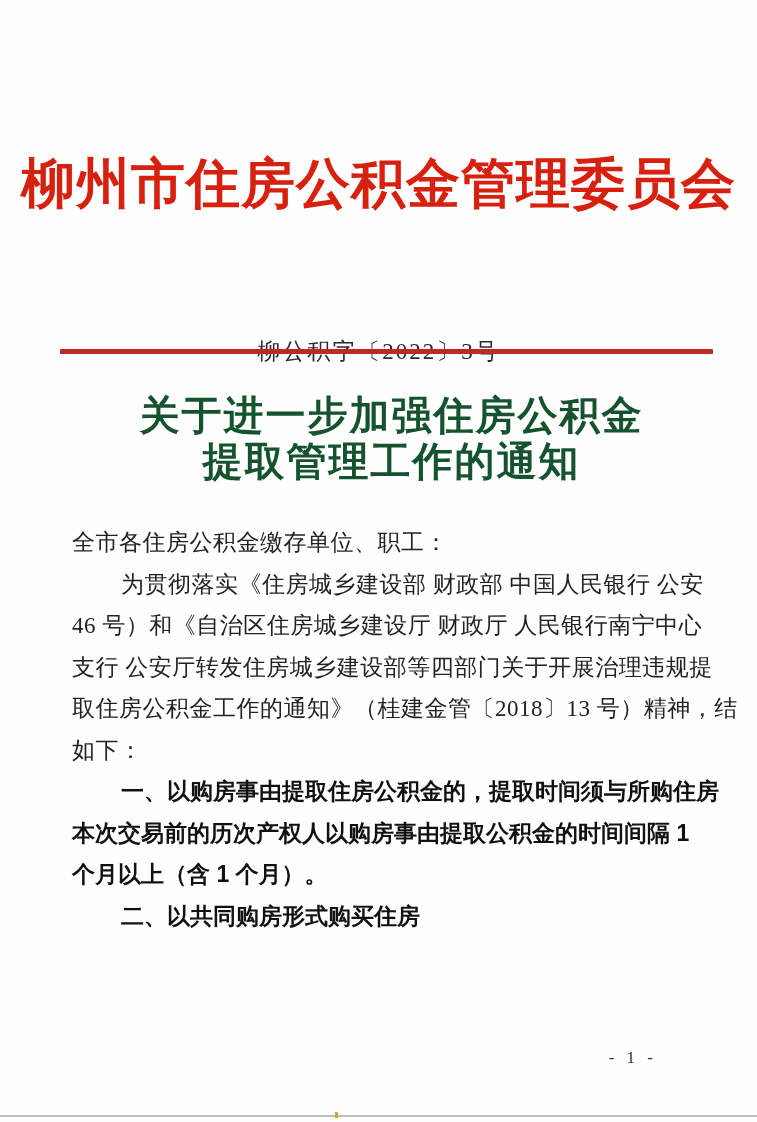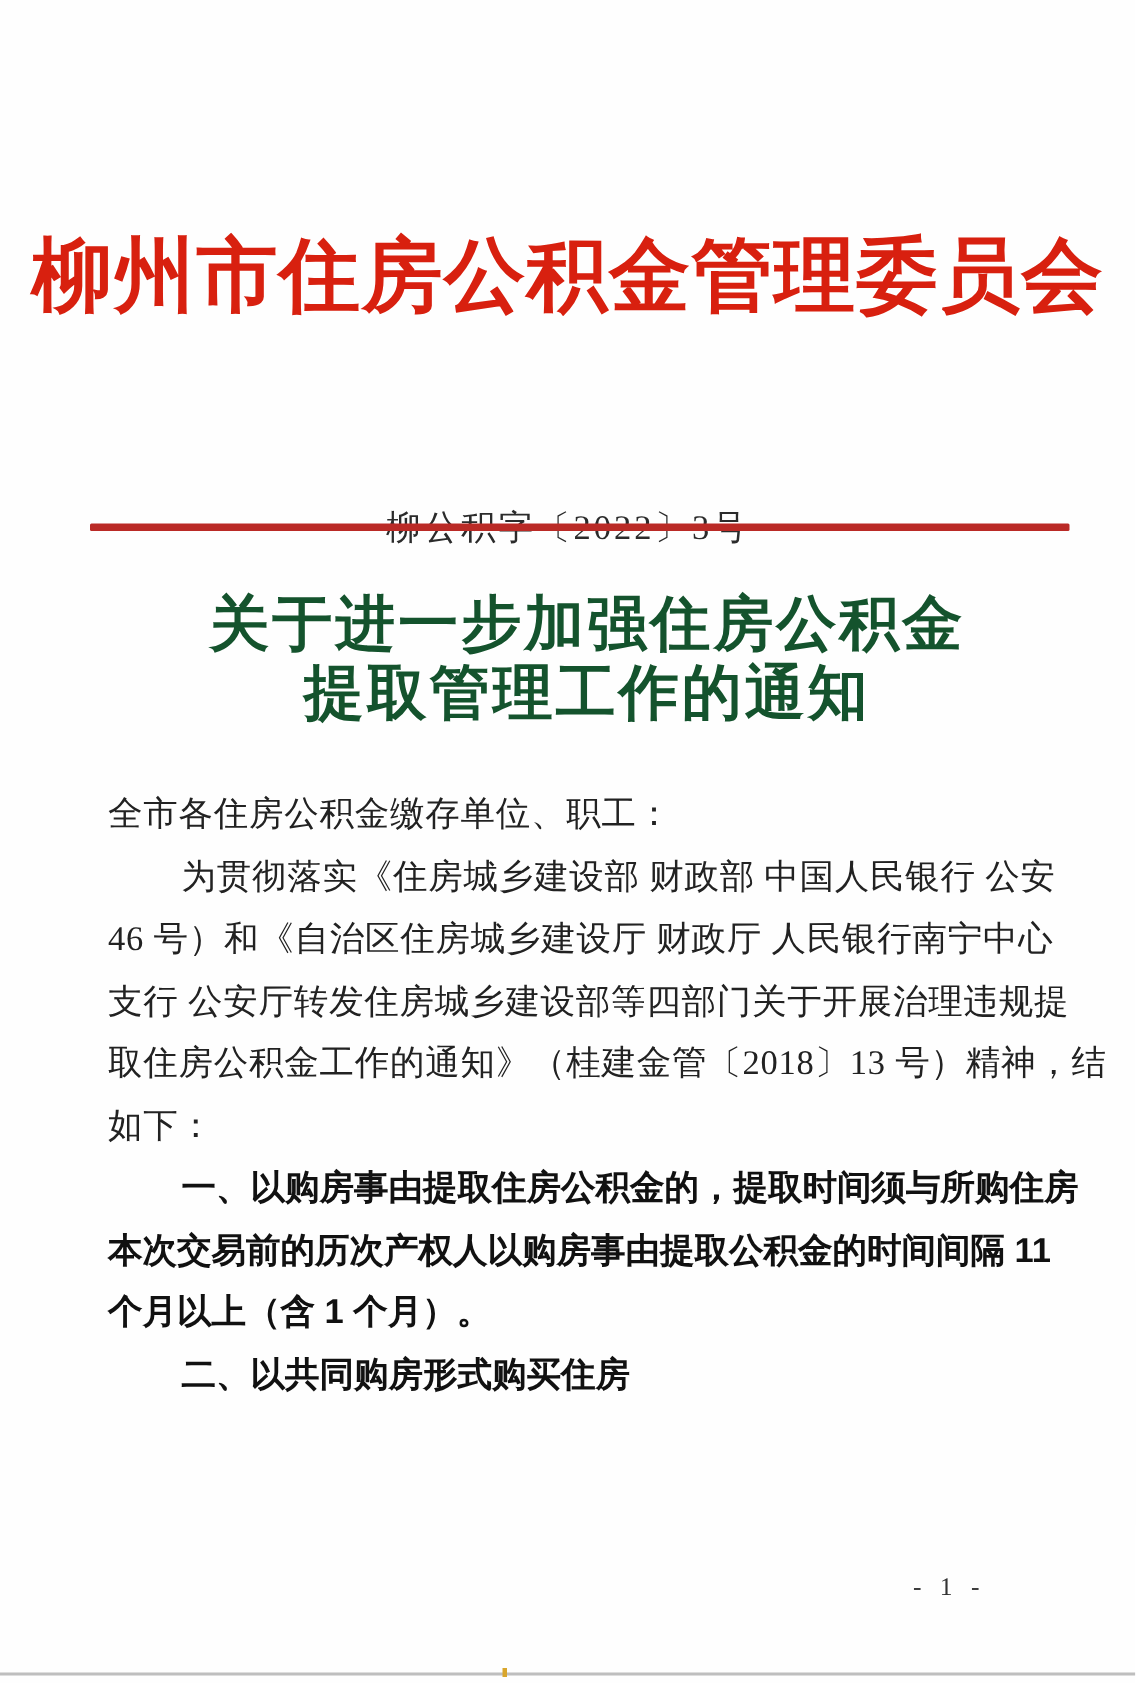--- a/index.html
+++ b/index.html
@@ -126,21 +126,21 @@
   </div>
 
   <div class="doc-body">
       <div class="body-line line-normal">全市各住房公积金缴存单位、职工：</div>
       <div class="body-line line-normal line-indent">为贯彻落实《住房城乡建设部 财政部 中国人民银行 公安</div>
       <div class="body-line line-normal">46 号）和《自治区住房城乡建设厅 财政厅 人民银行南宁中心</div>
       <div class="body-line line-normal">支行 公安厅转发住房城乡建设部等四部门关于开展治理违规提</div>
       <div class="body-line line-normal">取住房公积金工作的通知》（桂建金管〔2018〕13 号）精神，结</div>
       <div class="body-line line-normal">如下：</div>
       <div class="body-line line-bold line-indent">一、以购房事由提取住房公积金的，提取时间须与所购住房</div>
-      <div class="body-line line-bold">本次交易前的历次产权人以购房事由提取公积金的时间间隔 11</div>
+      <div class="body-line line-bold">本次交易前的历次产权人以购房事由提取公积金的时间间隔 1</div>
       <div class="body-line line-bold">个月以上（含 1 个月）。</div>
       <div class="body-line line-bold line-indent">二、以共同购房形式购买住房</div>
     </div>
 
   <div class="page-number">- 1 -</div>
 
   <div class="scan-bottom-edge"></div>
 
   <div class="scan-speck"></div>
 

